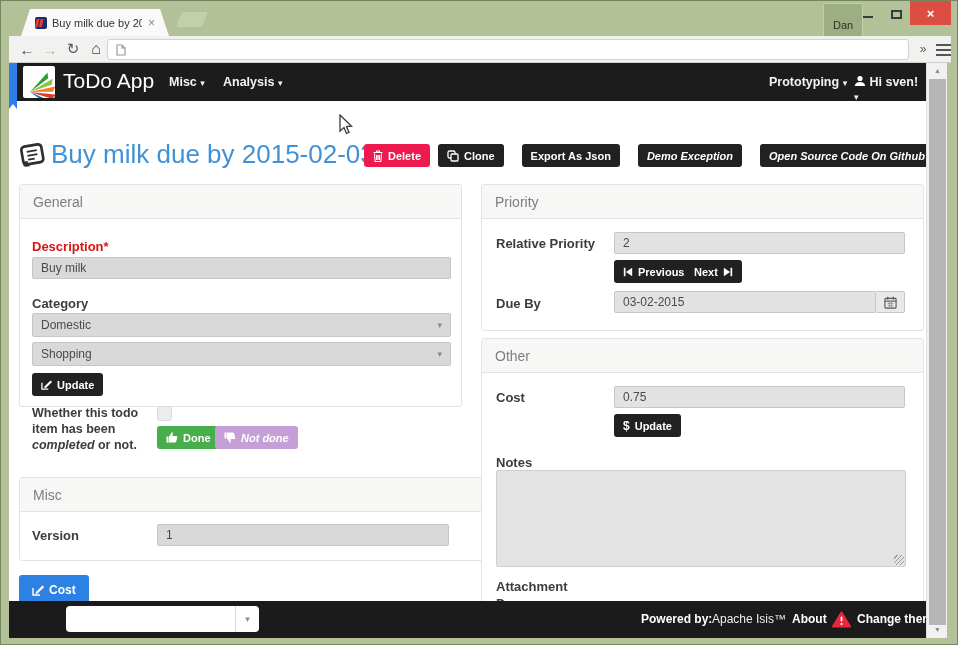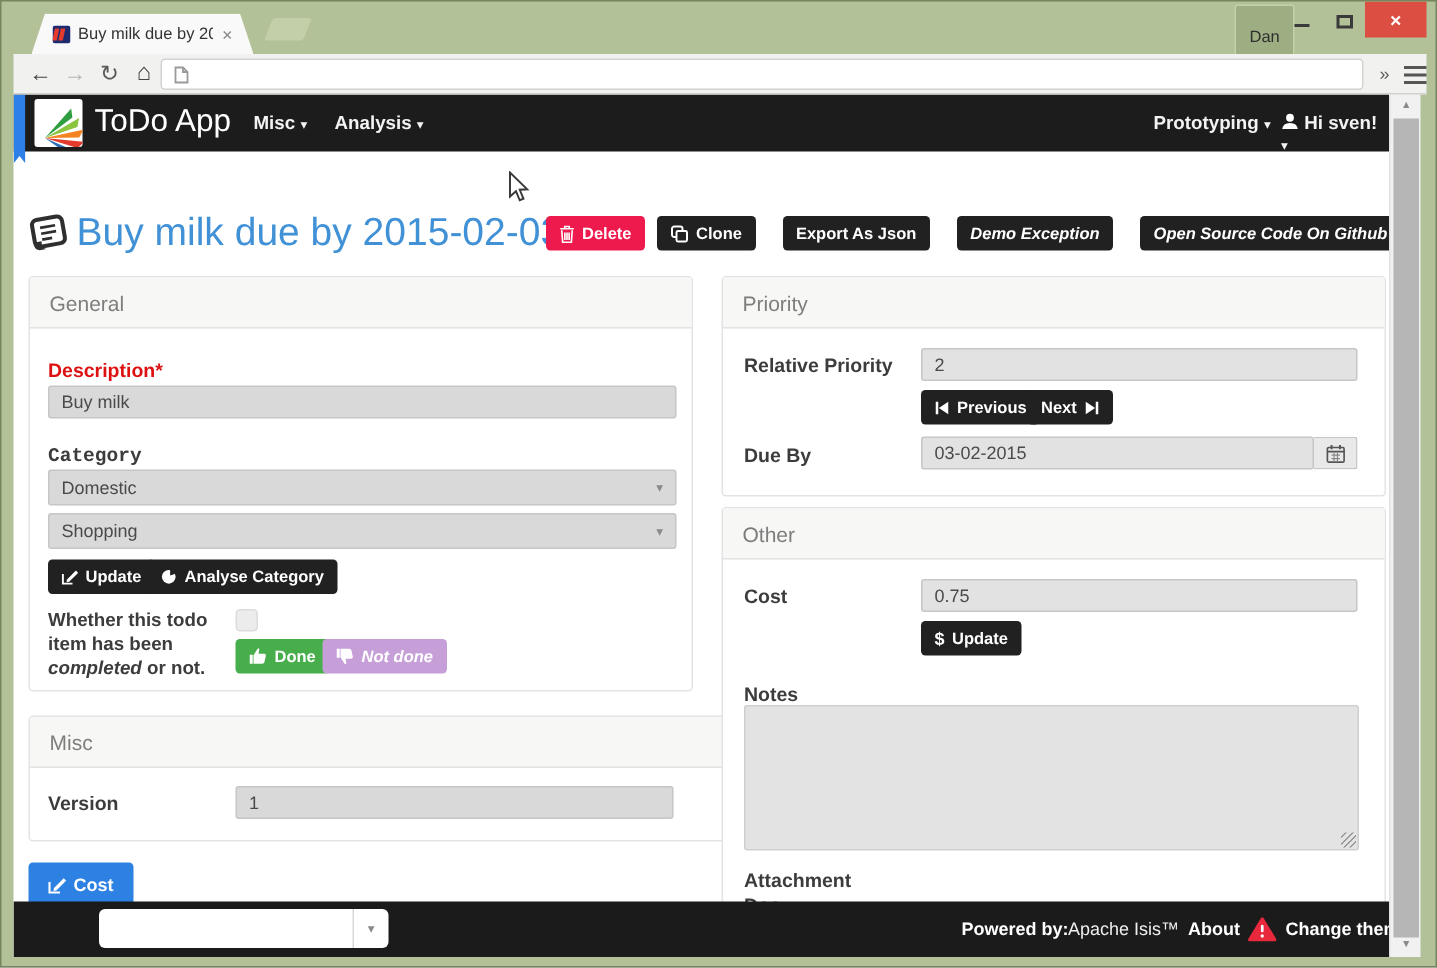--- a/index.html
+++ b/index.html
@@ -162,47 +162,40 @@
           <span>Export As Json</span>
         </button>
       <button class="btn italic spaced">
           <span>Demo Exception</span>
         </button>
       <button class="btn italic spaced">
           <span>Open Source Code On Github</span>
         </button>
     </div>
 
-    <div class="panel" style="left:10px;top:121px;width:443px;height:277px;">
+    <div class="panel" style="left:10px;top:121px;width:443px;height:223px;">
       <div class="panel-head">General</div>
       <div class="lbl lbl-red" style="left:12px;top:54px;"><span>Description</span><span>*</span></div>
       <input class="input-gray" style="left: 12px; top: 72px; width: 419px;" readonly="" value="Buy milk">
-      <div class="lbl" style="left:12px;top:111px;font-family:Liberation Mono, monospace;">Category</div>
+      <div class="lbl" style="left:12px;top:111px;">Category</div>
       <div class="selbox" style="left:12px;top:128px;width:419px;">
           <span>Domestic</span>
           <span class="caret">▾</span>
         </div>
       <div class="selbox" style="left:12px;top:157px;width:419px;">
           <span>Shopping</span>
           <span class="caret">▾</span>
         </div>
       <button class="btn" style="position:absolute;left:12px;top:188px;">
         <svg width="11" height="11" viewBox="0 0 12 12">
             <path d="M1 4v7h7" fill="none" stroke="#fff" stroke-width="1.4"></path>
             <path d="M4 8l6.5-6.5 1.6 1.6L5.6 9.6 3.6 10z" fill="#fff"></path>
           </svg>
         <span>Update</span>
       </button>
-      <button class="btn" style="position:absolute;left:78px;top:188px;">
-        <svg width="11" height="11" viewBox="0 0 12 12">
-            <circle cx="6" cy="6" r="5" fill="#fff"></circle>
-            <path d="M6 6 L6 0.5 A5.5 5.5 0 0 1 11 4.5 Z" fill="#212121" transform="translate(1,-1)"></path>
-          </svg>
-        <span>Analyse Category</span>
-      </button>
       <div class="lbl" style="left:12px;top:220px;width:126px;font-size:12.5px;line-height:16px;"><span>Whether this todo item has been </span><i>completed</i><span> or not.</span></div>
       <div class="checkbox" style="left:137px;top:221px;"></div>
       <button class="btn btn-green" style="position:absolute;left:137px;top:241px;">
         <svg width="12" height="11" viewBox="0 0 12 11">
             <path d="M0.5 4.5h2v6h-2z" fill="#fff"></path>
             <path d="M3 10.5V4.8L5.6 0.6q0.9-0.9 1.3 0.3l-0.5 3h3.8q1.3 0.1 1 1.4l-0.9 4q-0.3 1.2-1.5 1.2z" fill="#fff"></path>
           </svg>
         <span>Done</span>
       </button>
       <button class="btn btn-lav" style="position:absolute;left:195px;top:241px;">

